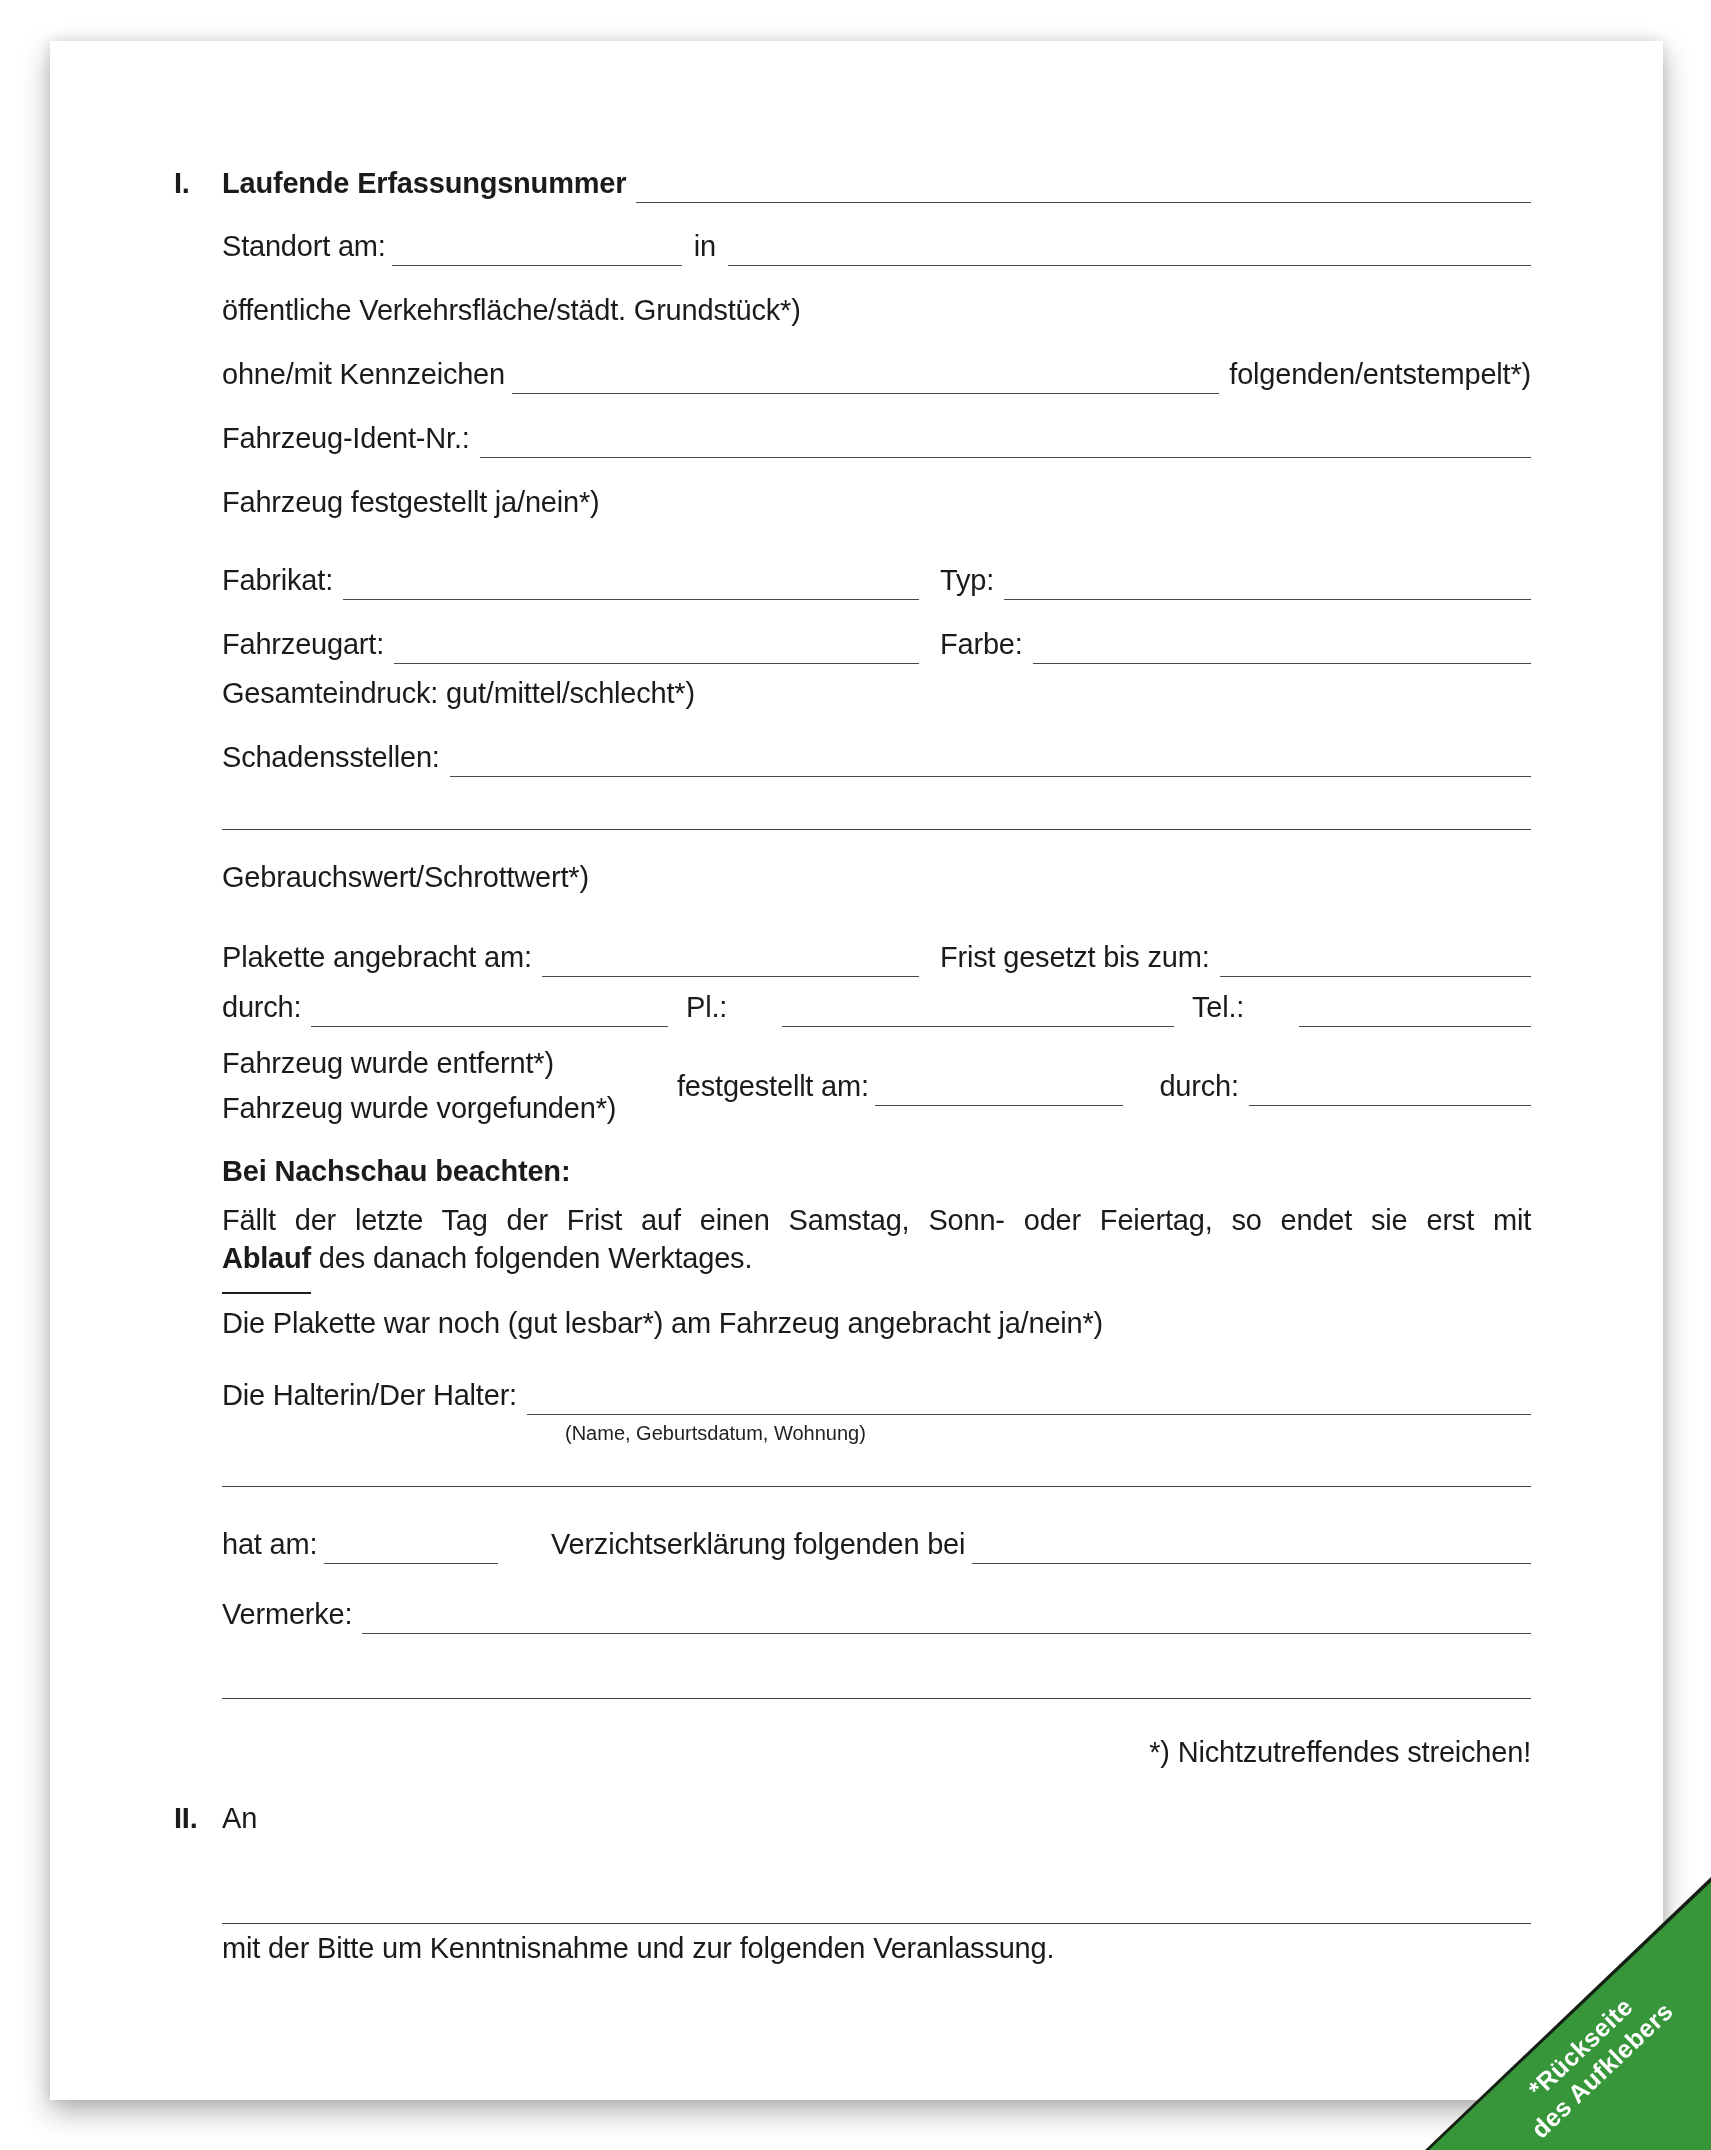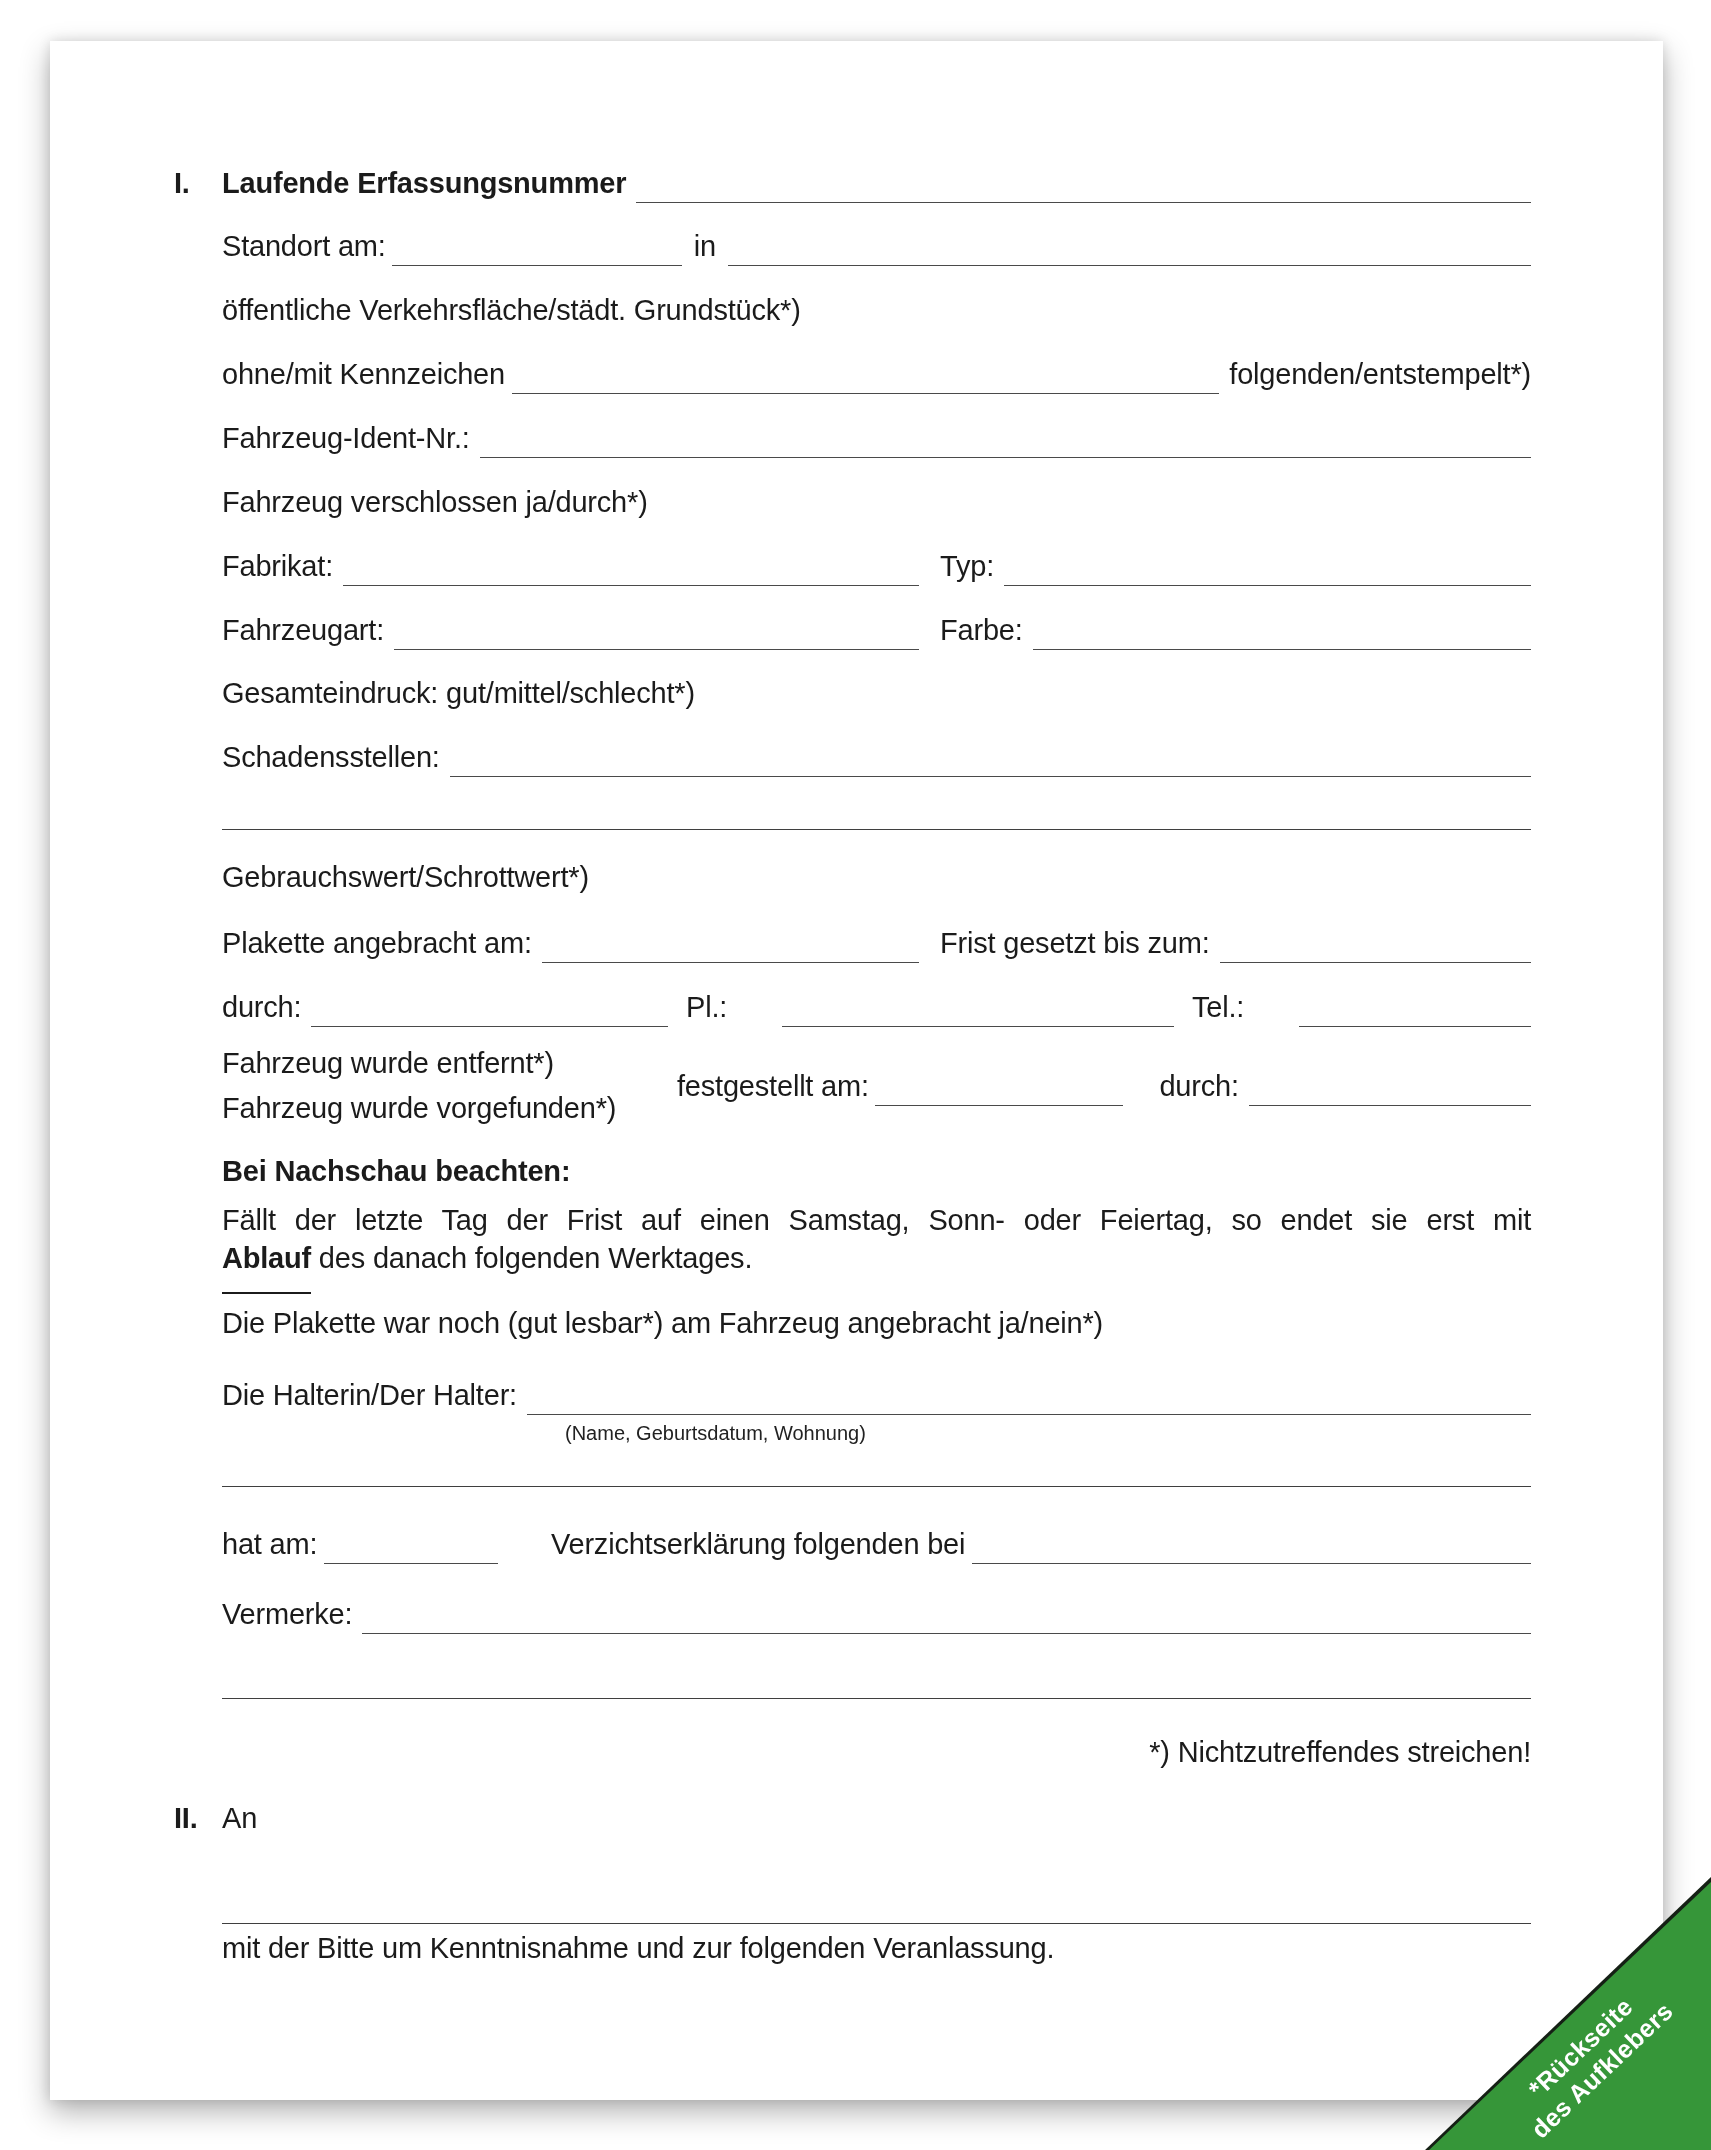--- a/index.html
+++ b/index.html
@@ -22,21 +22,21 @@
     display:flex;align-items:baseline;
     font-size:29px;line-height:40px;white-space:nowrap;
     letter-spacing:-0.2px;
   }
   .bold{font-weight:700;}
   .idx{display:inline-block;width:48px;margin-left:-48px;font-weight:700;}
   .fill{align-self:stretch;border-bottom:1.7px solid #4a4a4a;}
   .flex{flex:1 1 auto;}
   .grp{display:flex;align-items:baseline;}
   .ml8{margin-left:6.6px;} .ml12{margin-left:10px;} .ml14{margin-left:11.6px;}
-  .ml22{margin-left:18px;gap:45px;} .ml25{margin-left:21px;} .ml44{margin-left:36px;} .ml64{margin-left:53px;}
+  .ml22{margin-left:18px;gap:45px;} .ml25{margin-left:21px;margin-top:14px;} .ml44{margin-left:36px;} .ml64{margin-left:53px;}
   .hline{position:absolute;left:172px;right:132px;border-top:1.7px solid #3f3f3f;}
   .block{
     position:absolute;left:172px;right:132px;top:1000px;
     display:flex;align-items:center;font-size:29px;letter-spacing:-0.2px;
   }
   .left2{width:455px;line-height:45px;white-space:nowrap;}
   .rightrow{flex:1;display:flex;align-items:baseline;line-height:40px;white-space:nowrap;}
   .w300{width:248px;}
   .para{
     position:absolute;left:172px;right:132px;top:1160px;
@@ -95,21 +95,21 @@
       <span class="fill flex ml8"></span>
       <span class="ml12">folgenden/entstempelt*)</span>
     </div>
 
     <div class="row" style="top:377px">
       <span>Fahrzeug-Ident-Nr.:</span>
       <span class="fill flex ml12"></span>
     </div>
 
     <div class="row" style="top:441px">
-      <span>Fahrzeug verschlossen ja/durch*)</span>
+      <span>Fahrzeug festgestellt ja/nein*)</span>
     </div>
 
     <div class="row" style="top:505px">
       <span class="grp" style="width:697px">
         <span>Fabrikat:</span>
         <span class="fill flex ml12"></span>
       </span>
       <span class="grp flex ml25">
         <span>Typ:</span>
         <span class="fill flex ml12"></span>

